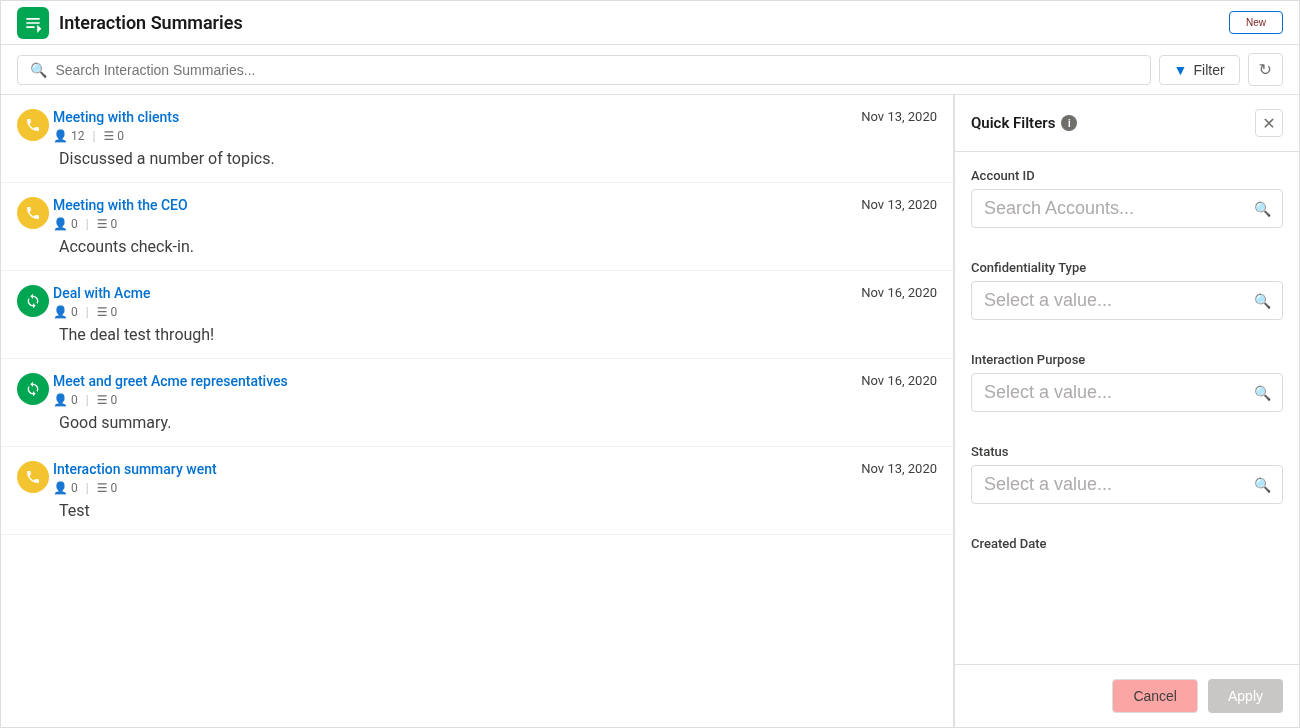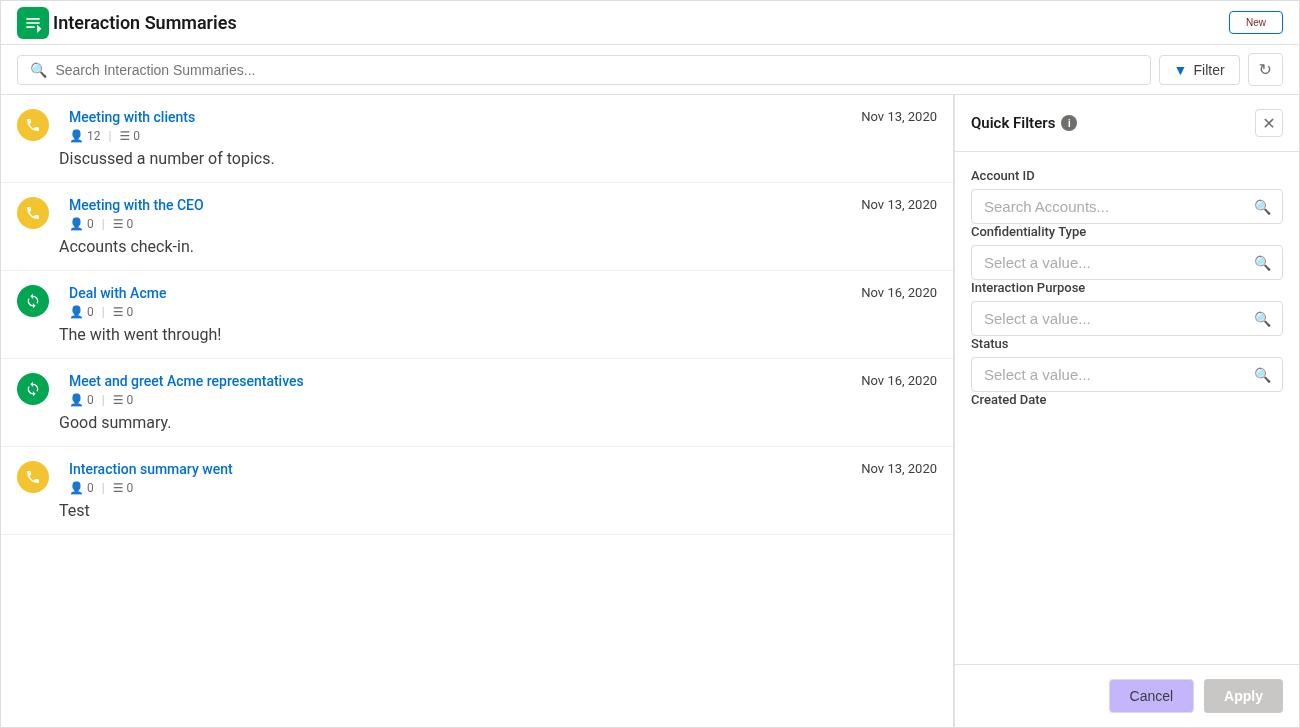--- a/index.html
+++ b/index.html
@@ -2,21 +2,21 @@
 <html><head>
   <meta charset="utf-8">
   <style>
     * { box-sizing: border-box; margin: 0; padding: 0; }
     body { font-family: -apple-system, BlinkMacSystemFont, 'Segoe UI', Roboto, sans-serif; font-size: 14px; background: #f3f3f3; }
 
     .app-container { width: 1300px; height: 728px; background: #fff; border: 1px solid #ddd; display: flex; flex-direction: column; overflow: hidden; }
 
     
     .header { display: flex; align-items: center; justify-content: space-between; padding: 0 16px; height: 44px; border-bottom: 1px solid #e0e0e0; background: #fff; }
-    .header-left { display: flex; align-items: center; gap: 4px; }
+    .header-left { display: flex; align-items: center; gap: 10px; }
     .header-logo { width: 32px; height: 32px; background: #00a651; border-radius: 6px; display: flex; align-items: center; justify-content: center; }
     .header-logo svg { width: 20px; height: 20px; fill: #fff; }
     .header-title { font-size: 18px; font-weight: 600; color: #1a1a1a; }
     .new-btn { border: 1px solid #0070d2; color: #7f1d1d; background: #fff; padding: 5px 16px; border-radius: 4px; cursor: pointer; font-size: 10px; font-weight: 500; }
 
     
     .search-bar { display: flex; align-items: center; padding: 8px 16px; border-bottom: 1px solid #e0e0e0; background: #fff; gap: 8px; }
     .search-input-wrapper { flex: 1; position: relative; display: flex; align-items: center; border: 1px solid #dddbda; border-radius: 4px; padding: 6px 12px; background: #fff; }
     .search-input-wrapper input { border: none; outline: none; width: 100%; font-size: 14px; color: #3e3e3c; background: transparent; }
     .search-icon { color: #706e6b; margin-right: 8px; font-size: 14px; }
@@ -27,49 +27,49 @@
     
     .main-content { display: flex; flex: 1; overflow: hidden; }
 
     
     .list-panel { flex: 1; overflow-y: auto; border-right: 1px solid #e0e0e0; background: #fff; }
     .list-panel::-webkit-scrollbar { width: 6px; }
     .list-panel::-webkit-scrollbar-thumb { background: #c9c7c5; border-radius: 3px; }
 
     .list-item { padding: 14px 16px; border-bottom: 1px solid #f0f0f0; cursor: pointer; }
     .list-item-header { display: flex; justify-content: space-between; align-items: flex-start; margin-bottom: 6px; }
-    .list-item-left { display: flex; align-items: flex-start; gap: 20px; }
+    .list-item-left { display: flex; align-items: flex-start; gap: 4px; }
     .item-icon { width: 32px; height: 32px; border-radius: 50%; display: flex; align-items: center; justify-content: center; flex-shrink: 0; font-size: 16px; }
     .item-info { flex: 1; }
     .item-title { color: #0070d2; font-size: 14px; font-weight: 500; text-decoration: none; }
     .item-meta { display: flex; align-items: center; gap: 8px; margin-top: 4px; font-size: 12px; color: #706e6b; }
     .meta-separator { color: #c9c7c5; }
     .meta-item { display: flex; align-items: center; gap: 3px; }
     .item-date { font-size: 13px; color: #3e3e3c; white-space: nowrap; }
     .item-description { margin-top: 6px; font-size: 16px; color: #3e3e3c; margin-left: 42px; }
 
     
     .filters-panel { width: 345px; background: #fff; border-left: 1px solid #e0e0e0; display: flex; flex-direction: column; }
     .filters-header { display: flex; align-items: center; justify-content: space-between; padding: 14px 16px; border-bottom: 1px solid #e0e0e0; }
     .filters-title { font-size: 15px; font-weight: 600; color: #1a1a1a; display: flex; align-items: center; gap: 6px; }
     .info-icon { width: 16px; height: 16px; background: #706e6b; border-radius: 50%; display: flex; align-items: center; justify-content: center; color: #fff; font-size: 10px; font-weight: bold; }
     .close-btn { border: 1px solid #dddbda; background: #fff; width: 28px; height: 28px; border-radius: 4px; cursor: pointer; display: flex; align-items: center; justify-content: center; color: #706e6b; font-size: 16px; }
 
     .filters-body { flex: 1; overflow-y: auto; padding: 16px; }
-    .filter-group { margin-bottom: 0; }
+    .filter-group { margin-bottom: 32px; }
     .filter-label { font-size: 13px; font-weight: 500; color: #3e3e3c; margin-bottom: 6px; }
     .filter-input-wrapper { position: relative; display: flex; align-items: center; border: 1px solid #dddbda; border-radius: 4px; background: #fff; }
-    .filter-input-wrapper input { flex: 1; border: none; outline: none; padding: 8px 12px; font-size: 15px; color: #3e3e3c; background: transparent; }
+    .filter-input-wrapper input { flex: 1; border: none; outline: none; padding: 8px 12px; font-size: 18px; color: #3e3e3c; background: transparent; }
     .filter-input-wrapper input::placeholder { color: #aeabaa; }
     .filter-search-icon { padding: 0 10px; color: #706e6b; font-size: 14px; }
     .filter-calendar-icon { padding: 0 10px; color: #706e6b; font-size: 14px; cursor: pointer; }
 
     .filters-footer { padding: 14px 16px; border-top: 1px solid #e0e0e0; display: flex; justify-content: flex-end; gap: 10px; }
-    .cancel-btn { border: 1px solid #dddbda; background: #c4b5fd; padding: 8px 20px; border-radius: 4px; cursor: pointer; font-size: 14px; color: #3e3e3c; }
-    .apply-btn { background: #c9c7c5; border: none; padding: 8px 20px; border-radius: 4px; cursor: pointer; font-size: 14px; color: #fff; font-weight: 700; }
+    .cancel-btn { border: 1px solid #dddbda; background: #fca5a5; padding: 8px 20px; border-radius: 4px; cursor: pointer; font-size: 14px; color: #3e3e3c; }
+    .apply-btn { background: #c9c7c5; border: none; padding: 8px 20px; border-radius: 4px; cursor: pointer; font-size: 14px; color: #fff; font-weight: 400; }
   </style>
 </head>
 <body>
 
 <div class="app-container">
 
   <div class="header">
     <div class="header-left">
       <div class="header-logo">
         <svg viewBox="0 0 24 24" xmlns="http://www.w3.org/2000/svg">
@@ -170,21 +170,21 @@
               <span class="meta-separator">|</span>
               <span class="meta-item">
                 <span>☰</span>
                 <span>0</span>
               </span>
             </div>
           </div>
         </div>
         <span class="item-date">Nov 16, 2020</span>
       </div>
-      <div class="item-description">The with went through!</div>
+      <div class="item-description">The deal test through!</div>
     </div>
         <div class="list-item">
       <div class="list-item-header">
         <div class="list-item-left">
           <div class="item-icon" style="background:#00a651">
                 <svg width="16" height="16" viewBox="0 0 24 24" fill="white">
                   <path d="M12 4V1L8 5l4 4V6c3.31 0 6 2.69 6 6 0 1.01-.25 1.97-.7 2.8l1.46 1.46C19.54 15.03 20 13.57 20 12c0-4.42-3.58-8-8-8zm0 14c-3.31 0-6-2.69-6-6 0-1.01.25-1.97.7-2.8L5.24 7.74C4.46 8.97 4 10.43 4 12c0 4.42 3.58 8 8 8v3l4-4-4-4v3z"></path>
                 </svg>
               </div>
           <div class="item-info">

